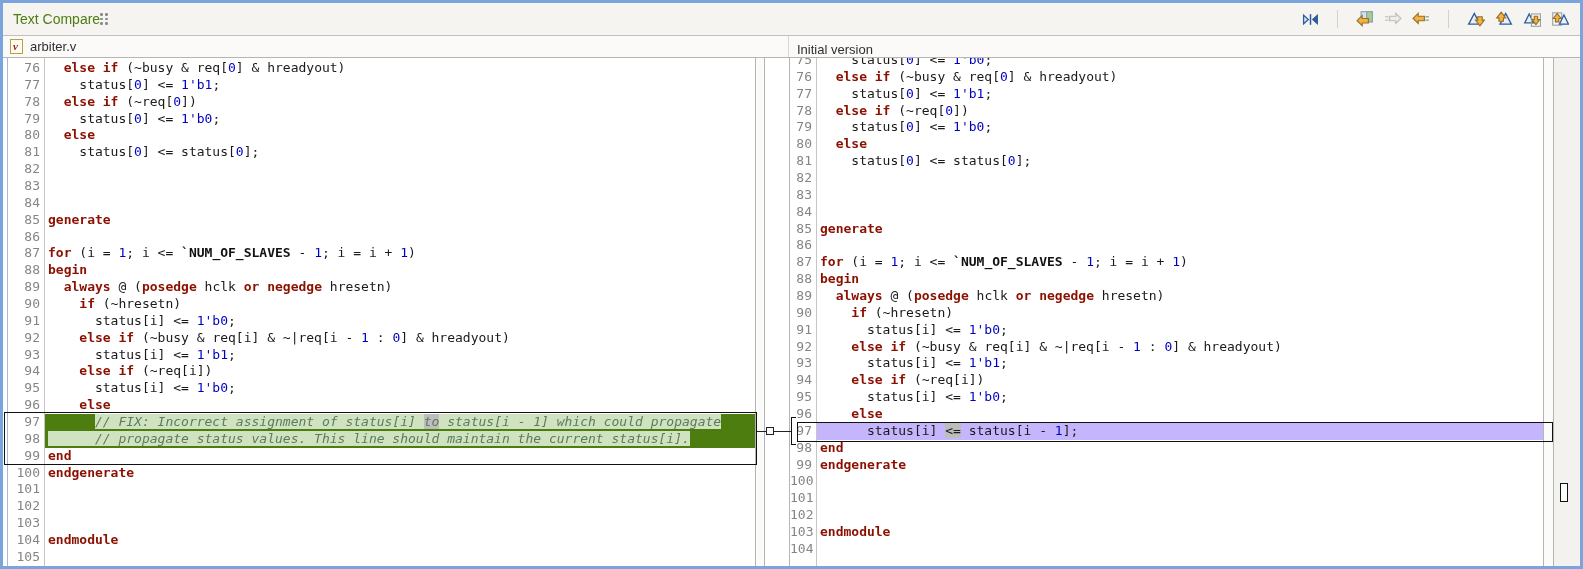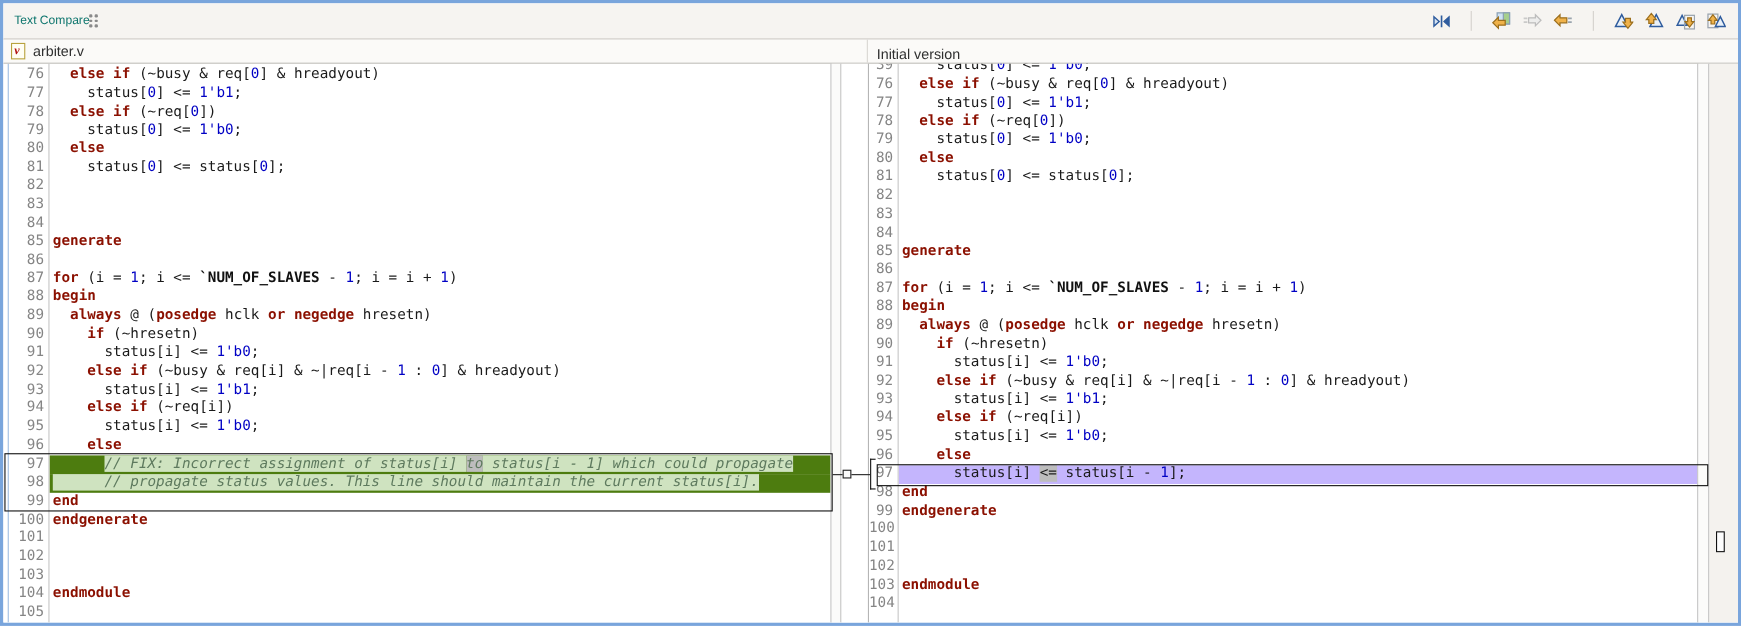--- a/index.html
+++ b/index.html
@@ -12,21 +12,21 @@
     background:#fff;
     position:relative;
     overflow:hidden;
   }
 
   
   .toolbar {
     height:33px; background:#f6f4f1; border-bottom:1px solid #c3c0bc;
     display:flex; align-items:center; padding:0 10px;
   }
-  .toolbar-title { font-size:11px; color:#0f766e; }
+  .toolbar-title { font-size:14px; color:#4d7c0f; }
   .grip { display:inline-grid; grid-template-columns:3px 3px; grid-gap:2px; margin-right:8px; }
   .grip i { width:2.5px; height:2.5px; background:#8a8a8a; border-radius:50%; display:block; }
   .tb-spacer { flex:1; }
   .tb-group { display:flex; align-items:center; gap:8px; }
   .tb-sep { width:1px; height:18px; background:#d4d1cc; margin:0 9px; }
   .tb-btn { width:20px; height:20px; display:flex; align-items:center; justify-content:center; cursor:pointer; }
   .tb-btn svg { display:block; }
 
   
   .pane-headers { height:22px; display:flex; background:#fbfaf8; border-bottom:1px solid #b7b5b1; font-size:13px; color:#2f2f2f; }
@@ -249,21 +249,21 @@
           <div class="row"></div>
           <div class="row"><span class="c-kw">endmodule</span></div>
         </div>
     </div>
     <div class="trough"></div>
 
     <div class="center-gutter"></div>
 
     <div class="gutter-r">
       <div class="pane-inner-right" id="gut-right">
-          <div class="ln">39</div>
+          <div class="ln">75</div>
           <div class="ln">76</div>
           <div class="ln">77</div>
           <div class="ln">78</div>
           <div class="ln">79</div>
           <div class="ln">80</div>
           <div class="ln">81</div>
           <div class="ln">82</div>
           <div class="ln">83</div>
           <div class="ln">84</div>
           <div class="ln">85</div>

